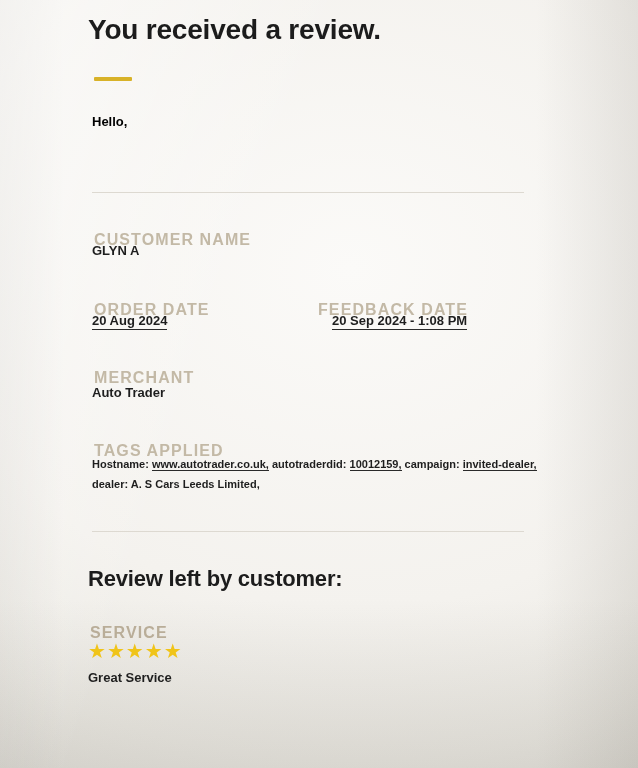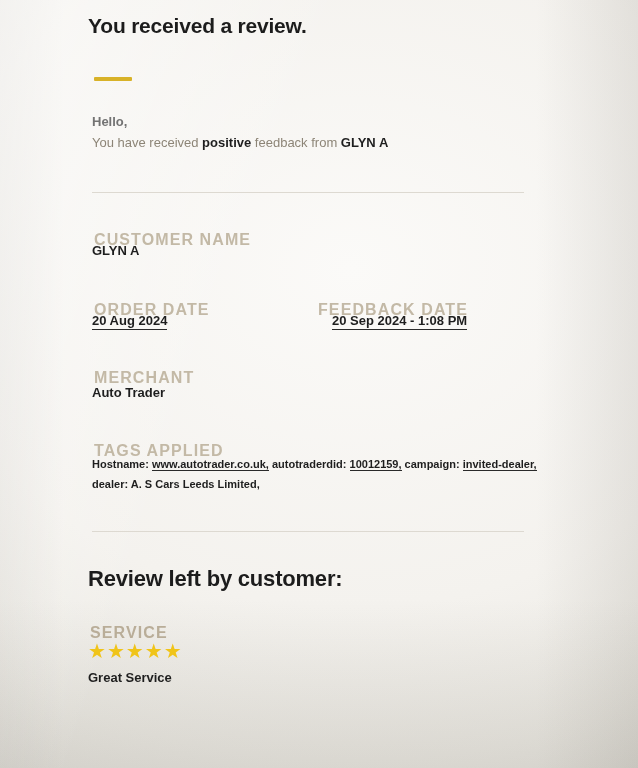--- a/index.html
+++ b/index.html
@@ -35,21 +35,21 @@
   .content {
     position: absolute;
     inset: 0;
     padding: 0;
   }
 
   .title {
     position: absolute;
     left: 88px;
     top: 14px;
-    font-size: 21px;
+    font-size: 28px;
     font-weight: bold;
     color: #1c1c1c;
     letter-spacing: -0.2px;
   }
 
   .rule-accent {
     position: absolute;
     left: 94px;
     top: 77px;
     width: 38px;
@@ -57,21 +57,21 @@
     background: #d8b228;
     border-radius: 1px;
   }
 
   .hello {
     position: absolute;
     left: 92px;
     top: 114px;
     font-size: 13px;
     font-weight: bold;
-    color: #737373;
+    color: #000000;
   }
 
   .intro {
     position: absolute;
     left: 92px;
     top: 135px;
     font-size: 13px;
     color: #8d8577;
   }
   .intro b {
@@ -181,21 +181,20 @@
 <div class="paper"></div>
 
 <div class="content">
 
   <div class="title">You received a review.</div>
 
   <div class="rule-accent"></div>
 
   <div class="hello">Hello,</div>
 
-  <div class="intro"><span>You have received </span><b>positive</b><span> feedback from </span><b>GLYN A</b></div>
 
   <div class="divider d1"></div>
 
   <div class="field-label lbl-customer">CUSTOMER NAME</div>
   <div class="field-value val-customer">GLYN A</div>
 
   <div class="field-label lbl-order">ORDER DATE</div>
   <div class="field-value val-order underlined">20 Aug 2024</div>
 
   <div class="field-label lbl-feedback">FEEDBACK DATE</div>

